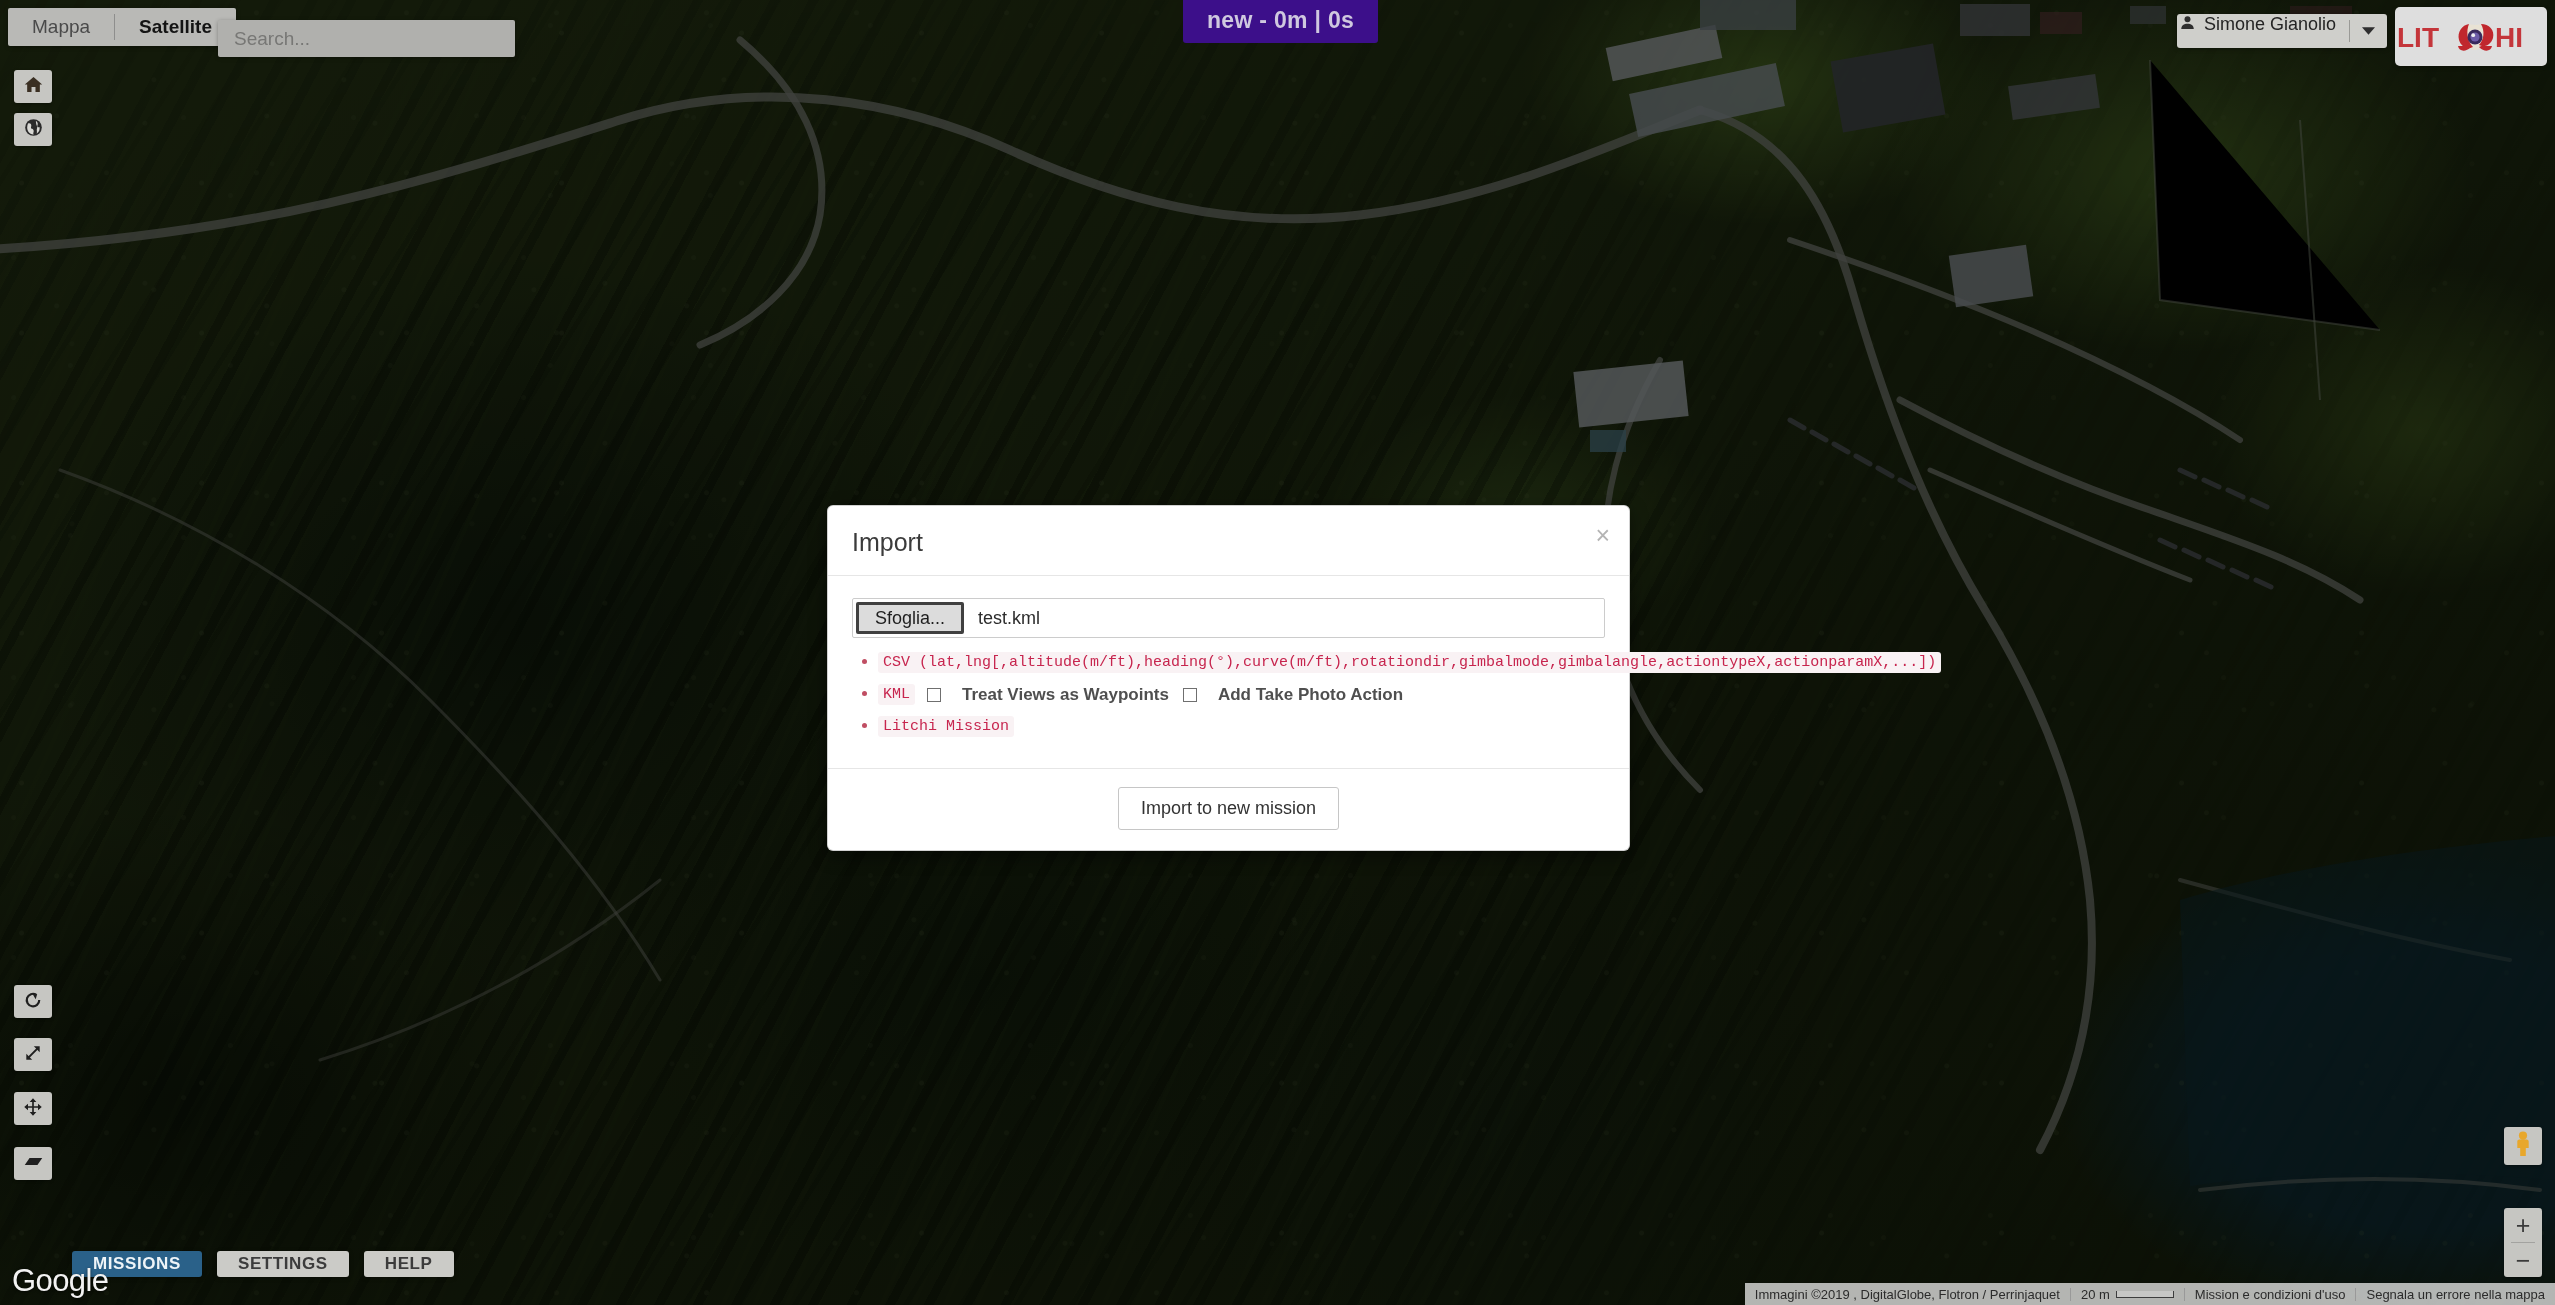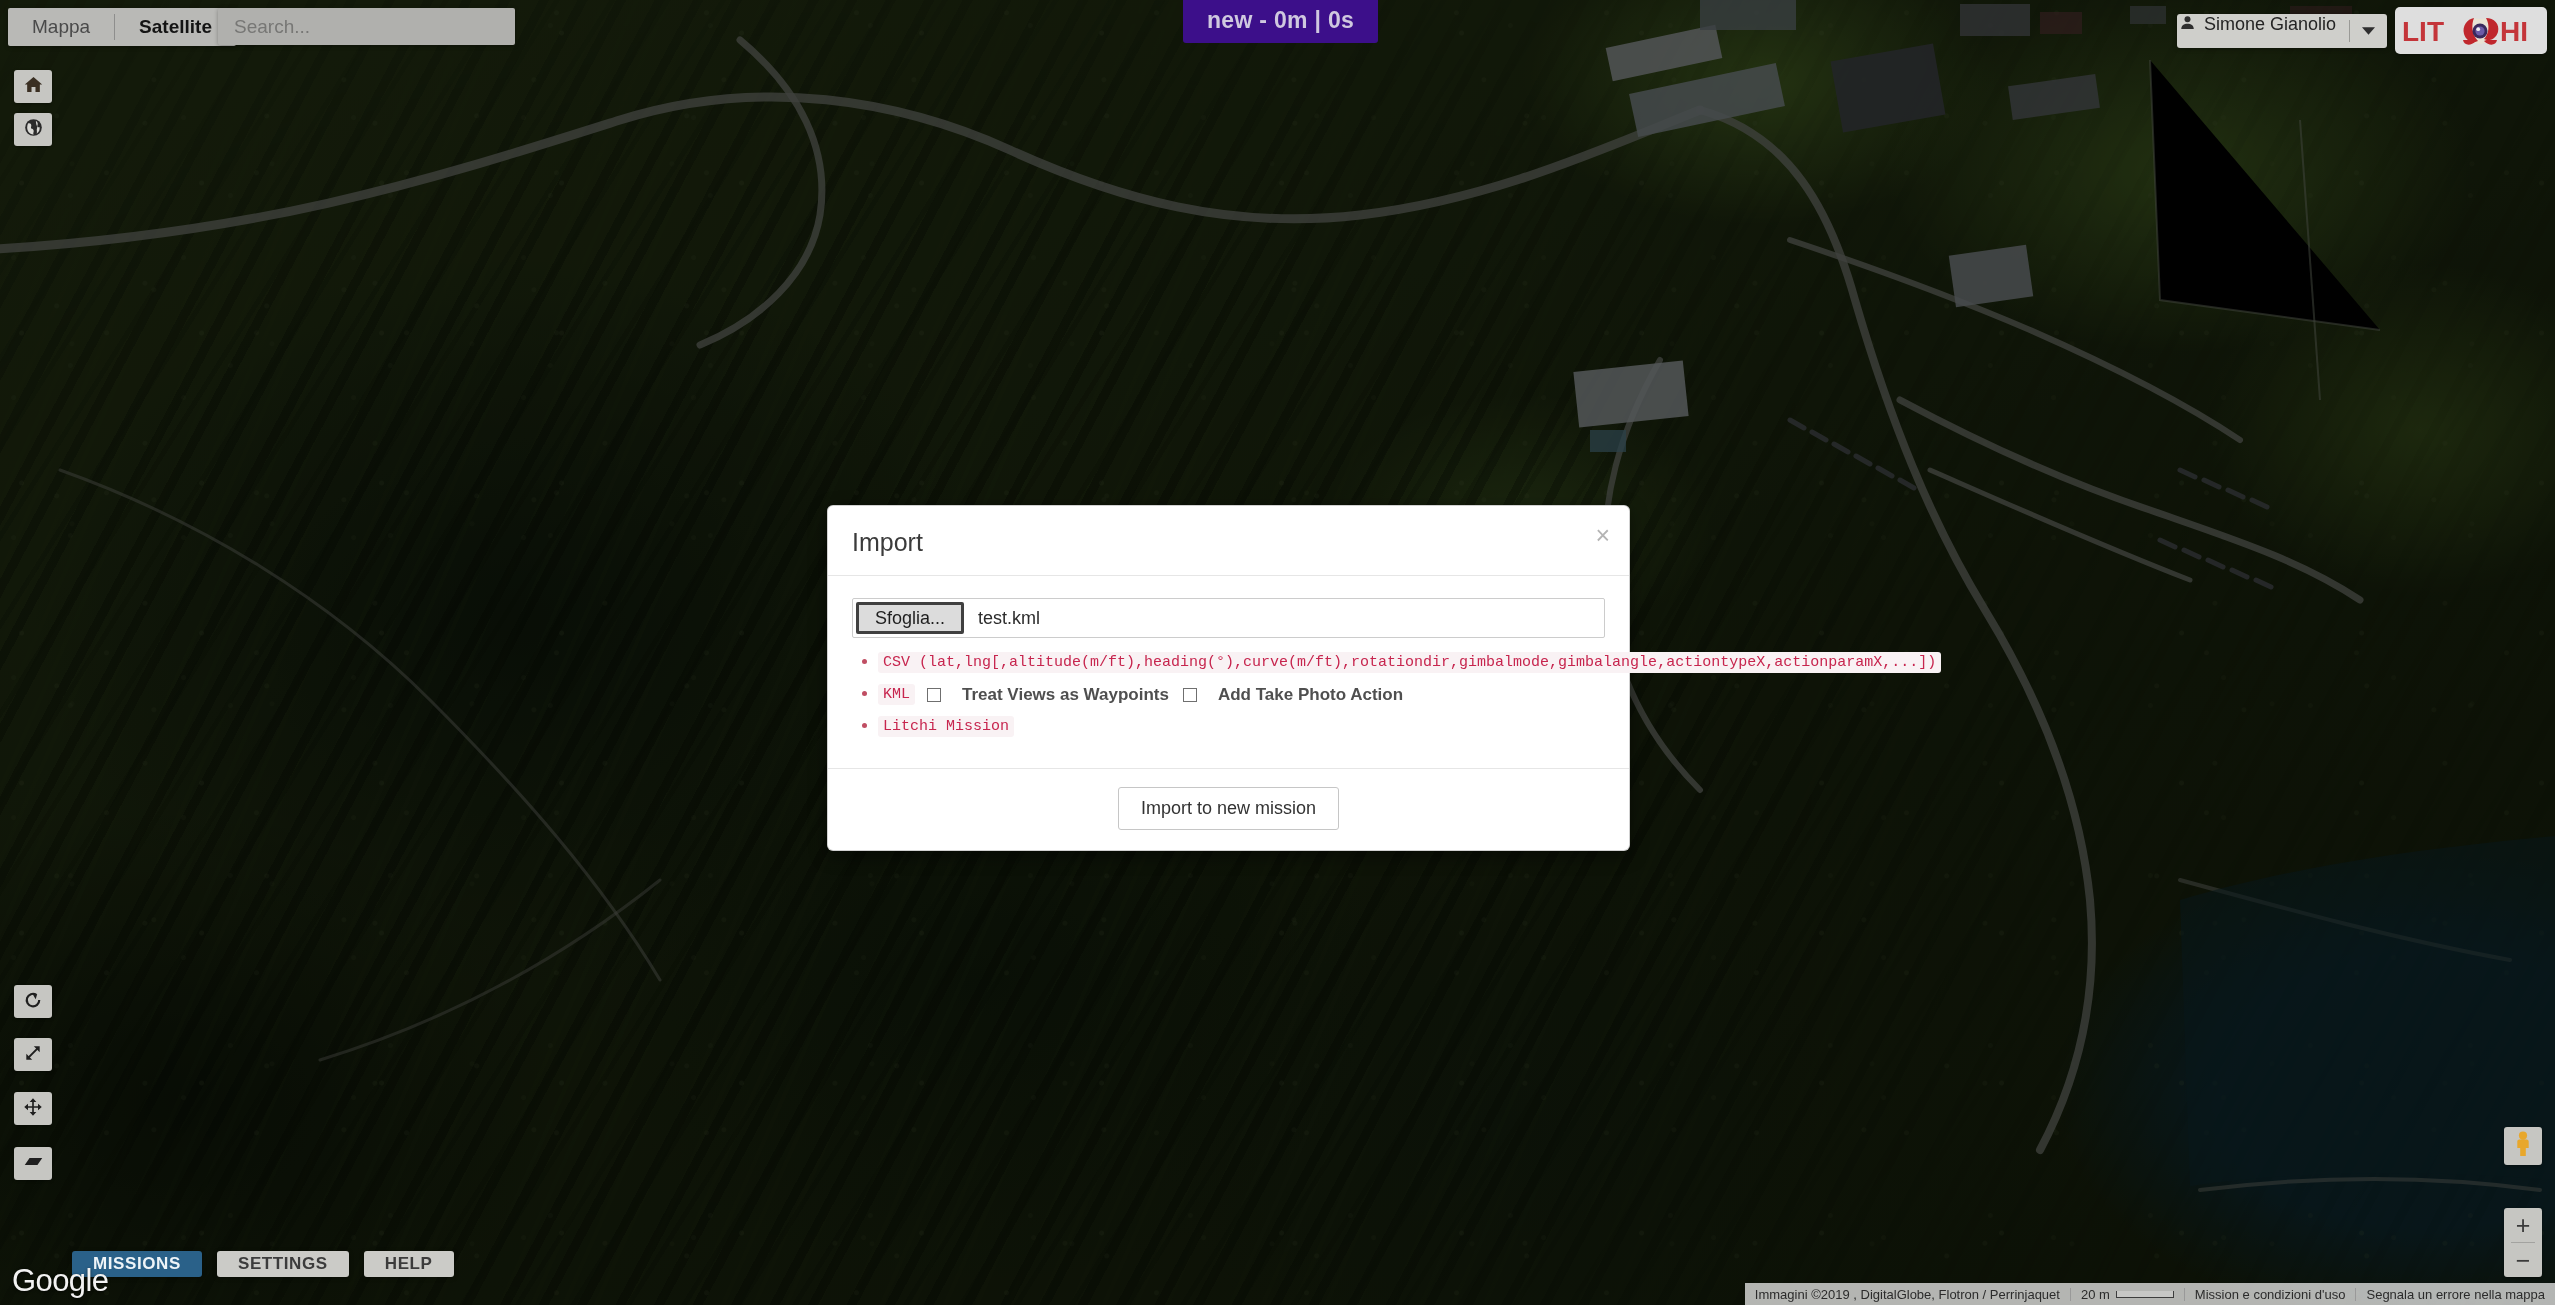--- a/index.html
+++ b/index.html
@@ -104,21 +104,21 @@
     border: none;
     cursor: pointer;
     font-family: "Liberation Sans", sans-serif;
     white-space: nowrap;
   }
   .maptype-btn.active { color: #141414; font-weight: bold; }
   .maptype-sep { width: 1px; background: rgba(90,90,90,0.45); margin: 6px 0; }
 
   .search-box {
     position: absolute;
-    left: 218px; top: 8px;
+    left: 218px; top: 20px;
     width: 297px; height: 37px;
     background: #b0b0ad;
     border: none;
     border-radius: 2px;
     padding: 0 16px;
     font-size: 19px;
     color: #3a3a3a;
     font-family: "Liberation Sans", sans-serif;
     box-shadow: 0 1px 4px rgba(0,0,0,0.30);
   }
@@ -154,24 +154,24 @@
     padding: 0 13px 0 2px; height: 100%;
     cursor: pointer;
   }
   .user-name { font-size: 18px; color: #242424; white-space: nowrap; }
   .user-chip-div { width: 1px; height: 22px; background: #9a9a96; }
   .user-caret { padding: 0 12px; display: flex; align-items: center; height: 100%; cursor: pointer; }
 
   .brand-logo {
     position: absolute;
     right: 8px; top: 7px;
-    width: 152px; height: 47px;
+    width: 152px; height: 59px;
     background: #dedede;
     border-radius: 5px;
-    display: flex; align-items: center; justify-content: center;
+    display: flex; align-items: center; 
     box-shadow: 0 1px 4px rgba(0,0,0,0.3);
     overflow: hidden;
   }
 
   
   .sq-btn {
     position: absolute;
     width: 38px; height: 33px;
     background: #c6c6c2;
     border-radius: 3px;

